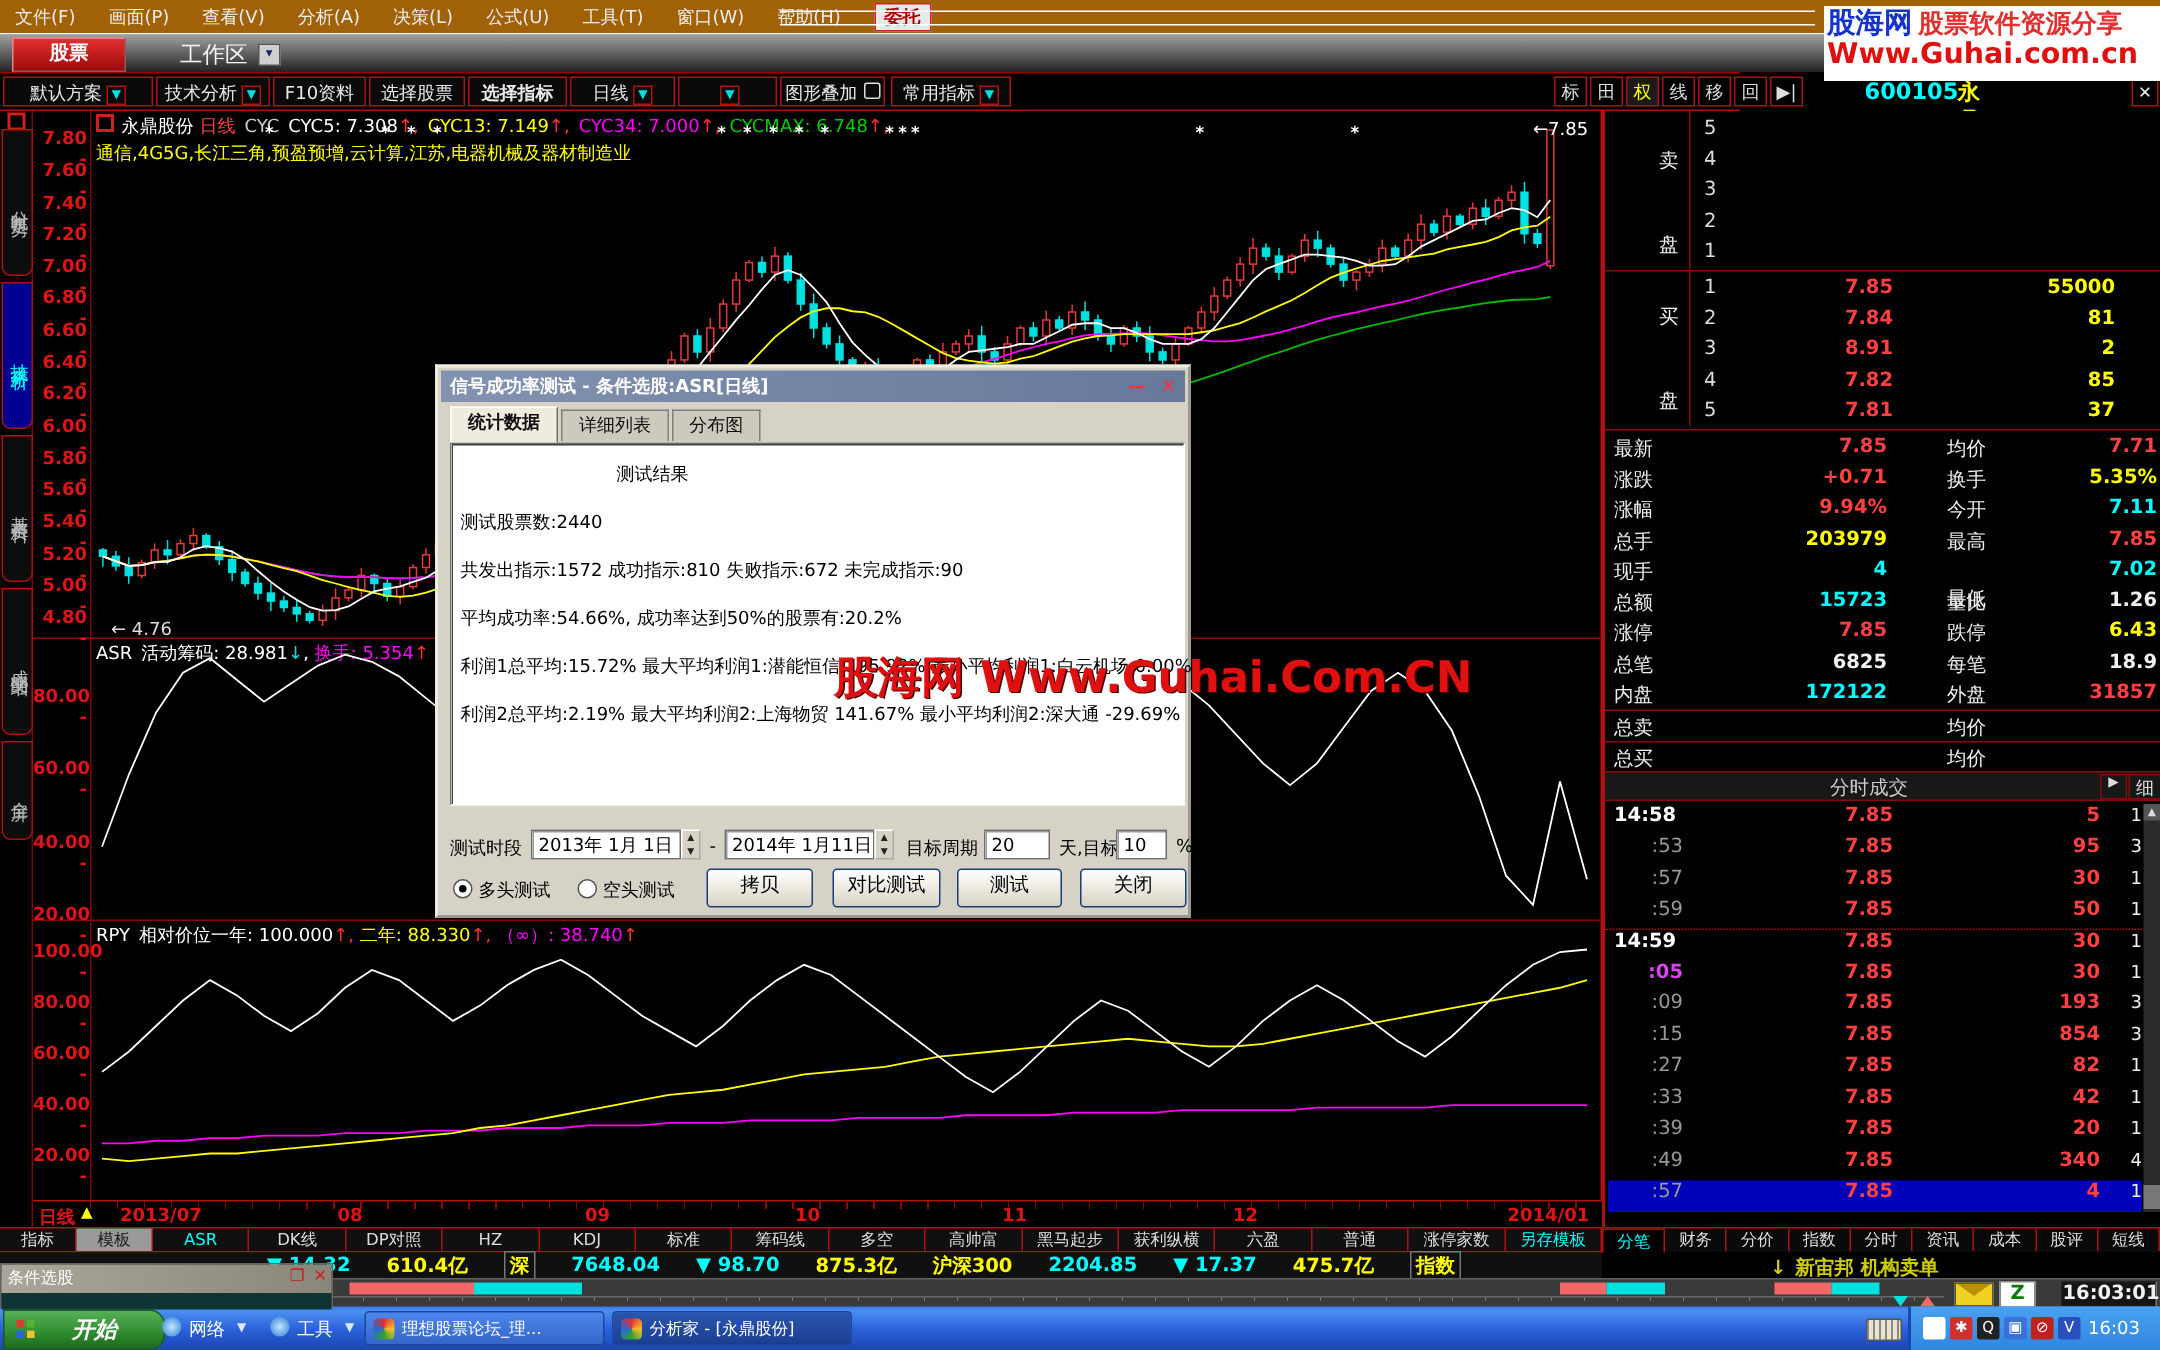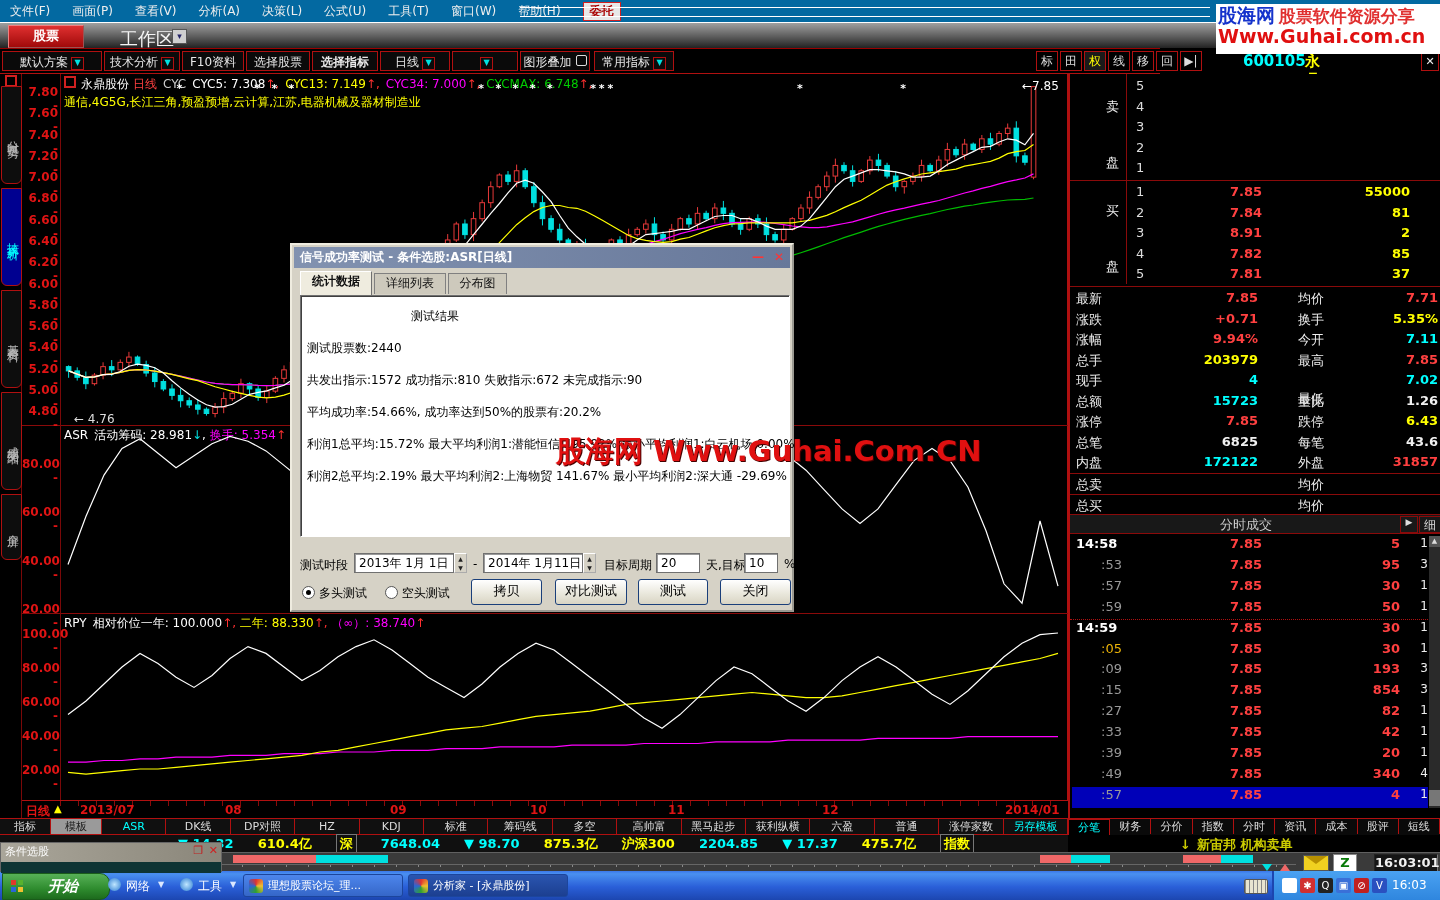--- a/index.html
+++ b/index.html
@@ -1,25 +1,25 @@
 <!DOCTYPE html>
 <html><head>
 <meta charset="utf-8">
 <style>
   html,body{margin:0;padding:0;background:#222;}
   #screen{position:relative;width:1440px;height:900px;background:#000;overflow:hidden;
           font-family:"DejaVu Sans",sans-serif;font-size:12px;color:#ddd;}
   .abs{position:absolute;}
   .noselect{user-select:none;}
-  #menubar{left:0;top:0;width:1440px;height:22px;background:#0369a1;display:flex;align-items:center;gap:22px;padding-left:10px;box-sizing:border-box;}
+  #menubar{left:0;top:0;width:1440px;height:22px;background:#a16207;display:flex;align-items:center;gap:22px;padding-left:10px;box-sizing:border-box;}
   .menu-item{color:#eee;font-size:12px;white-space:nowrap;}
   #weituo{border:1px solid #d02020;background:#e8e8e8;color:#a00;padding:0 6px;font-weight:bold;}
   #workbar{left:0;top:22px;width:1440px;height:26px;background:linear-gradient(#a0a0a0,#5c5c5c 55%,#222);border-top:1px solid #fff;box-sizing:border-box;}
   #stock-btn{position:absolute;left:8px;top:2px;width:74px;height:21px;background:linear-gradient(#e03030,#a00a0a);border:1px outset #f08080;color:#fff;font-weight:bold;font-size:13px;text-align:center;line-height:20px;}
-  #workspace-lbl{position:absolute;left:120px;top:4px;color:#f4f4f4;font-size:18px;}
+  #workspace-lbl{position:absolute;left:120px;top:4px;color:#f4f4f4;font-size:15px;}
   #ws-icon{position:absolute;left:172px;top:6px;width:13px;height:13px;background:#cfcfcf;border:1px solid #555;color:#226;font-size:9px;line-height:12px;text-align:center;}
   #toolbar{left:0;top:48px;width:1160px;height:26px;background:#000;border-top:1px solid #900;border-bottom:1px solid #b01010;box-sizing:border-box;}
   .tb-seg{position:absolute;top:2px;height:20px;line-height:20px;color:#e8e8e8;font-size:12px;text-align:center;border:1px solid #b01010;background:#0a0a0a;box-sizing:border-box;}
   .tb-drop{display:inline-block;width:11px;height:11px;line-height:10px;border:1px solid #b01010;color:#00e0e0;font-size:8px;vertical-align:1px;margin-left:3px;}
   .tb-mini{position:absolute;top:2px;height:20px;width:22px;line-height:19px;text-align:center;color:#ddd;border:1px solid #b01010;font-size:12px;box-sizing:border-box;}
   #left-strip{left:0;top:74px;width:22px;height:761px;background:#000;border-right:1px solid #7a0808;box-sizing:border-box;}
   .vtab{position:absolute;left:1px;width:19px;writing-mode:vertical-rl;text-orientation:upright;text-align:center;color:#b8b8b8;font-size:12px;border:1px solid #b01010;border-radius:0 0 6px 6px;background:#0d0d0d;letter-spacing:2px;}
   .vtab.active{background:#000090;color:#00ffff;}
   #chart-bg{left:22px;top:74px;width:1046px;height:744px;background:#000;border-right:1px solid #b01010;box-sizing:border-box;}
   .ytick{position:absolute;color:#e01414;font-weight:bold;font-size:12px;text-align:right;width:36px;}
@@ -451,21 +451,21 @@
       <span style="position: absolute; left: 90px; top: 318.5px; width: 98px; text-align: right; color: rgb(0, 255, 255); font-weight: bold; font-size: 13px;">15723</span>
       <span style="position: absolute; left: 228px; top: 318.5px; color: rgb(238, 238, 238); font-size: 13px;">量比</span>
       <span style="position: absolute; left: 284px; top: 318.5px; width: 84px; text-align: right; color: rgb(240, 240, 240); font-weight: bold; font-size: 13px;">1.26</span>
       <span style="position: absolute; left: 6px; top: 339px; color: rgb(238, 238, 238); font-size: 13px;">涨停</span>
       <span style="position: absolute; left: 90px; top: 339px; width: 98px; text-align: right; color: rgb(255, 64, 64); font-weight: bold; font-size: 13px;">7.85</span>
       <span style="position: absolute; left: 228px; top: 339px; color: rgb(238, 238, 238); font-size: 13px;">跌停</span>
       <span style="position: absolute; left: 284px; top: 339px; width: 84px; text-align: right; color: rgb(255, 255, 0); font-weight: bold; font-size: 13px;">6.43</span>
       <span style="position: absolute; left: 6px; top: 359.5px; color: rgb(238, 238, 238); font-size: 13px;">总笔</span>
       <span style="position: absolute; left: 90px; top: 359.5px; width: 98px; text-align: right; color: rgb(240, 240, 240); font-weight: bold; font-size: 13px;">6825</span>
       <span style="position: absolute; left: 228px; top: 359.5px; color: rgb(238, 238, 238); font-size: 13px;">每笔</span>
-      <span style="position: absolute; left: 284px; top: 359.5px; width: 84px; text-align: right; color: rgb(240, 240, 240); font-weight: bold; font-size: 13px;">43.6</span>
+      <span style="position: absolute; left: 284px; top: 359.5px; width: 84px; text-align: right; color: rgb(240, 240, 240); font-weight: bold; font-size: 13px;">18.9</span>
       <span style="position: absolute; left: 6px; top: 380px; color: rgb(238, 238, 238); font-size: 13px;">内盘</span>
       <span style="position: absolute; left: 90px; top: 380px; width: 98px; text-align: right; color: rgb(0, 255, 255); font-weight: bold; font-size: 13px;">172122</span>
       <span style="position: absolute; left: 228px; top: 380px; color: rgb(238, 238, 238); font-size: 13px;">外盘</span>
       <span style="position: absolute; left: 284px; top: 380px; width: 84px; text-align: right; color: rgb(255, 64, 64); font-weight: bold; font-size: 13px;">31857</span>
       <div style="position: absolute; left: 0px; top: 399px; width: 372px; height: 0px; border-top: 1px solid rgb(138, 10, 10);"></div>
       <span style="position: absolute; left: 6px; top: 402px; color: rgb(238, 238, 238); font-size: 13px;">总卖</span>
       <span style="position: absolute; left: 228px; top: 402px; color: rgb(238, 238, 238); font-size: 13px;">均价</span>
       <div style="position: absolute; left: 0px; top: 420px; width: 372px; height: 0px; border-top: 1px solid rgb(138, 10, 10);"></div>
       <span style="position: absolute; left: 6px; top: 423px; color: rgb(238, 238, 238); font-size: 13px;">总买</span>
       <span style="position: absolute; left: 228px; top: 423px; color: rgb(238, 238, 238); font-size: 13px;">均价</span>
@@ -498,21 +498,21 @@
         <span style="position: absolute; left: 336px; width: 20px; text-align: right; color: rgb(238, 238, 238); font-size: 12px;">1</span>
       </div>
       <div style="position: absolute; left: 0px; top: 544.7px; width: 360px; height: 0px; border-top: 1px dotted rgb(176, 16, 16);"></div>
       <div class="tick-row" style="left: 2px; top: 545.6px;">
         <span style="position: absolute; left: 4px; width: 46px; text-align: left; color: rgb(255, 255, 255); font-weight: bold; font-size: 13px;">14:59</span>
         <span style="position: absolute; left: 130px; width: 60px; text-align: right; color: rgb(255, 64, 64); font-weight: bold; font-size: 13px;">7.85</span>
         <span style="position: absolute; left: 250px; width: 78px; text-align: right; color: rgb(255, 64, 64); font-weight: bold; font-size: 13px;">30</span>
         <span style="position: absolute; left: 336px; width: 20px; text-align: right; color: rgb(238, 238, 238); font-size: 12px;">1</span>
       </div>
       <div class="tick-row" style="left: 2px; top: 566.5px;">
-        <span style="position: absolute; left: 4px; width: 46px; text-align: right; color: #eab308; font-weight: normal; font-size: 13px;">:05</span>
+        <span style="position: absolute; left: 4px; width: 46px; text-align: right; color: #d946ef; font-weight: bold; font-size: 13px;">:05</span>
         <span style="position: absolute; left: 130px; width: 60px; text-align: right; color: rgb(255, 64, 64); font-weight: bold; font-size: 13px;">7.85</span>
         <span style="position: absolute; left: 250px; width: 78px; text-align: right; color: rgb(255, 64, 64); font-weight: bold; font-size: 13px;">30</span>
         <span style="position: absolute; left: 336px; width: 20px; text-align: right; color: rgb(238, 238, 238); font-size: 12px;">1</span>
       </div>
       <div class="tick-row" style="left: 2px; top: 587.4px;">
         <span style="position: absolute; left: 4px; width: 46px; text-align: right; color: rgb(153, 153, 153); font-weight: normal; font-size: 13px;">:09</span>
         <span style="position: absolute; left: 130px; width: 60px; text-align: right; color: rgb(255, 64, 64); font-weight: bold; font-size: 13px;">7.85</span>
         <span style="position: absolute; left: 250px; width: 78px; text-align: right; color: rgb(255, 64, 64); font-weight: bold; font-size: 13px;">193</span>
         <span style="position: absolute; left: 336px; width: 20px; text-align: right; color: rgb(238, 238, 238); font-size: 12px;">3</span>
       </div>

